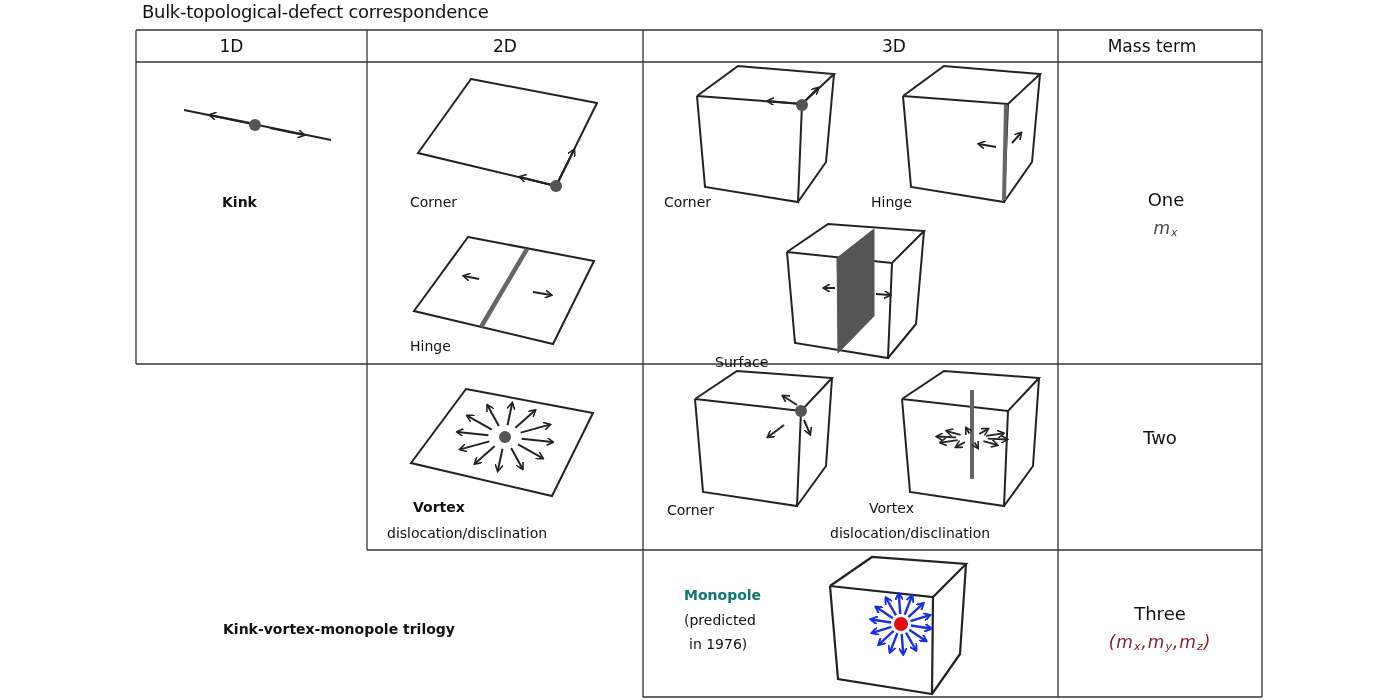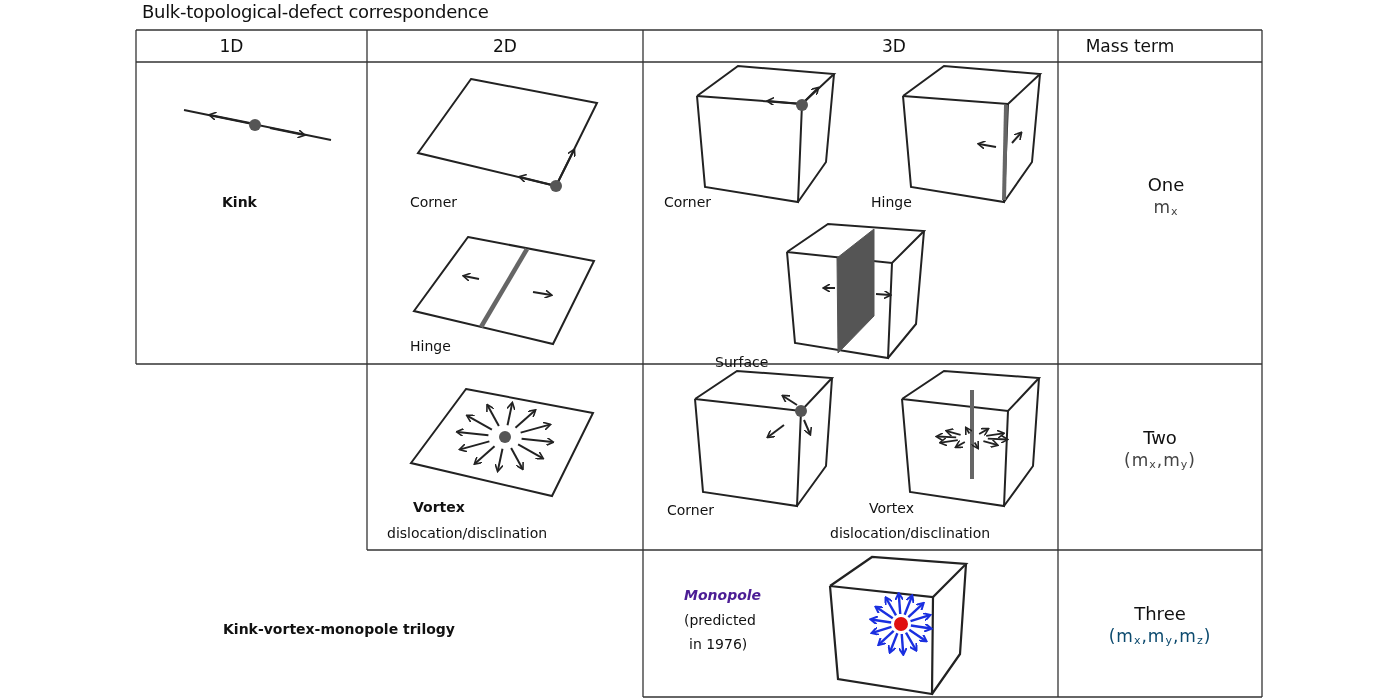--- a/index.html
+++ b/index.html
@@ -4,25 +4,25 @@
 <style>
   html, body { margin: 0; padding: 0; background: #ffffff; }
   body { width: 1400px; height: 700px; position: relative; overflow: hidden;
          font-family: "DejaVu Sans", "Liberation Sans", sans-serif; color: #111; }
   #title { position: absolute; left: 142px; top: 1px; font-size: 18px; font-weight: normal;
            letter-spacing: -0.3px; }
   svg#grid { position: absolute; left: 0; top: 0; }
   .lbl { position: absolute; font-size: 14px; white-space: nowrap; }
   .hdr { position: absolute; font-size: 17px; text-align: center; top: 36px; }
   .b { font-weight: bold; }
-  .red { color: #4c1d95; font-style: italic; }
+  .red { color: #0f766e; }
   .blue { color: #1a2fe0; }
   .mass { position: absolute; text-align: center; font-size: 18px; }
-  .mass .sub2 { font-size: 17px; color: #444; margin-top: 2px; letter-spacing: 1px; }
-  .mass .sub2.blue { color: #0c4a6e; }
+  .mass .sub2 { font-size: 17px; color: #444; margin-top: 8px; letter-spacing: 1px; font-style: italic; }
+  .mass .sub2.blue { color: #7f1d1d; }
   sub { font-size: 11px; vertical-align: -2px; }
 </style>
 </head>
 <body>
 
 <div id="title">Bulk-topological-defect correspondence</div>
 
 <svg id="grid" width="1400" height="700">
   <defs>
     <marker id="ah" markerWidth="8" markerHeight="8" refX="6" refY="4" orient="auto" markerUnits="userSpaceOnUse">
@@ -162,41 +162,40 @@
         <line x1="908.3332412011508" y1="617.2012079392185" x2="922.9997236034524" y2="603.6036238176557" stroke="#1a2fe0" stroke-width="2.4" marker-end="url(#ahb)"></line>
         <line x1="910.5569073438708" y1="621.0562741261" x2="929.6707220316124" y2="615.1688223783001" stroke="#1a2fe0" stroke-width="2.4" marker-end="url(#ahb)"></line>
       </g>
     <circle cx="901" cy="624" r="7" fill="#e01010" stroke="none"></circle>
   </g>
 </svg>
 
 <div class="hdr" style="left:136px;width:191px">1D</div>
 <div class="hdr" style="left:367px;width:276px">2D</div>
 <div class="hdr" style="left:643px;width:502px">3D</div>
-<div class="hdr" style="left:1028px;width:204px">Mass term</div>
+<div class="hdr" style="left:1050px;width:204px">Mass term</div>
 
 <div class="lbl b" style="left:222px;top:194px">Kink</div>
 <div class="lbl" style="left:410px;top:194px">Corner</div>
 <div class="lbl" style="left:410px;top:338px">Hinge</div>
 <div class="lbl" style="left:664px;top:194px">Corner</div>
 <div class="lbl" style="left:871px;top:194px">Hinge</div>
 <div class="lbl" style="left:715px;top:354px">Surface</div>
-<div class="mass" style="left:1058px;width:216px;top:174px">
+<div class="mass" style="left:1058px;width:216px;top:189px">
   <div>One</div>
   <div class="sub2"><span>m</span><sub>x</sub></div>
 </div>
 
 <div class="lbl b" style="left:413px;top:499px">Vortex</div>
 <div class="lbl" style="left:387px;top:525px">dislocation/disclination</div>
 <div class="lbl" style="left:667px;top:502px">Corner</div>
 <div class="lbl" style="left:869px;top:500px">Vortex</div>
 <div class="lbl" style="left:830px;top:525px">dislocation/disclination</div>
 <div class="mass" style="left:1058px;width:204px;top:427px">
   <div>Two</div>
-  <div class="sub2">(<span>m</span><sub>x</sub>,<span>m</span><sub>y</sub>)</div>
 </div>
 
 <div class="lbl b" style="left:223px;top:621px">Kink-vortex-monopole trilogy</div>
 <div class="lbl b red" style="left:684px;top:587px">Monopole</div>
 <div class="lbl" style="left:684px;top:612px">(predicted</div>
 <div class="lbl" style="left:689px;top:636px">in 1976)</div>
 <div class="mass" style="left:1058px;width:204px;top:603px">
   <div>Three</div>
   <div class="sub2 blue">(<span>m</span><sub>x</sub>,<span>m</span><sub>y</sub>,<span>m</span><sub>z</sub>)</div>
 </div>

